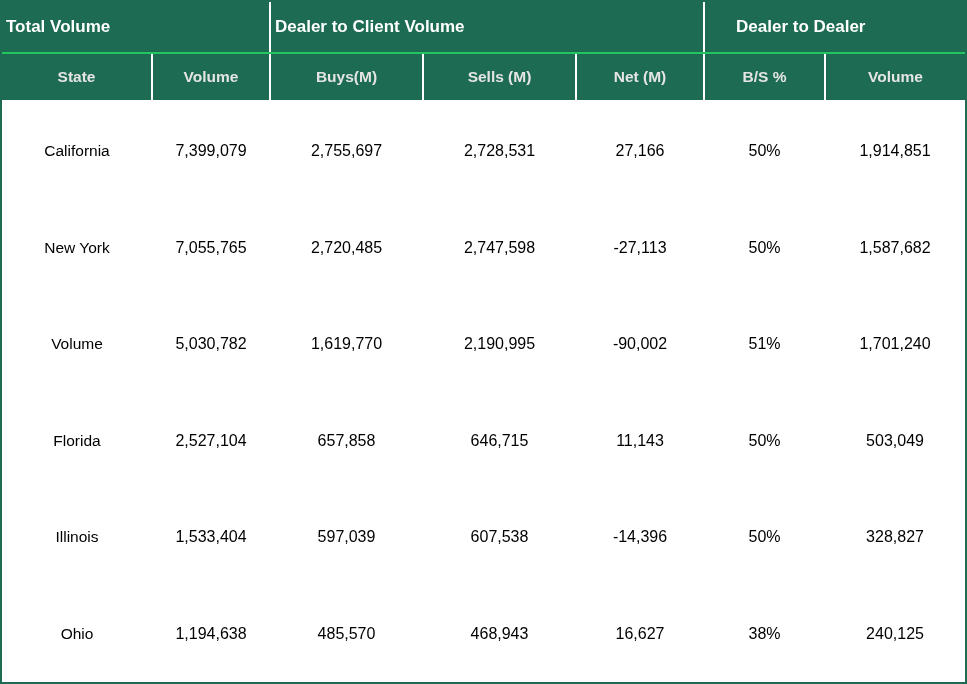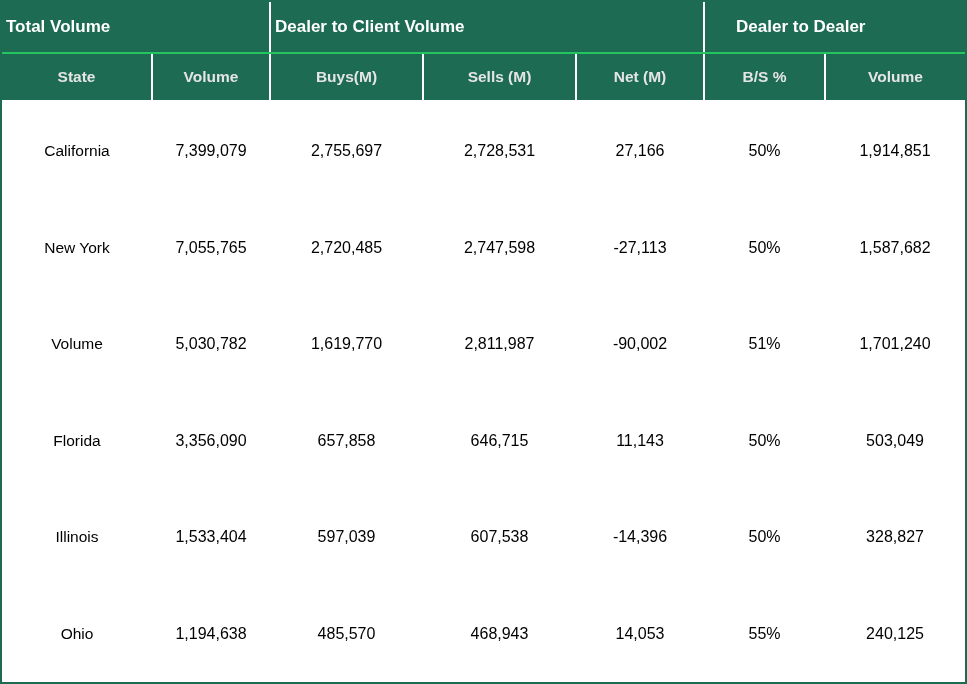--- a/index.html
+++ b/index.html
@@ -127,47 +127,47 @@
         <td>2,720,485</td>
         <td>2,747,598</td>
         <td>-27,113</td>
         <td>50%</td>
         <td>1,587,682</td>
       </tr>
       <tr>
         <td>Volume</td>
         <td>5,030,782</td>
         <td>1,619,770</td>
-        <td>2,811,987</td>
+        <td>2,190,995</td>
         <td>-90,002</td>
         <td>51%</td>
         <td>1,701,240</td>
       </tr>
       <tr>
         <td>Florida</td>
-        <td>3,356,090</td>
+        <td>2,527,104</td>
         <td>657,858</td>
         <td>646,715</td>
         <td>11,143</td>
         <td>50%</td>
         <td>503,049</td>
       </tr>
       <tr>
         <td>Illinois</td>
         <td>1,533,404</td>
         <td>597,039</td>
         <td>607,538</td>
         <td>-14,396</td>
         <td>50%</td>
         <td>328,827</td>
       </tr>
       <tr>
         <td>Ohio</td>
         <td>1,194,638</td>
         <td>485,570</td>
         <td>468,943</td>
-        <td>14,053</td>
-        <td>55%</td>
+        <td>16,627</td>
+        <td>38%</td>
         <td>240,125</td>
       </tr>
     </tbody>
   </table>
 </div>
 
 </body></html>

